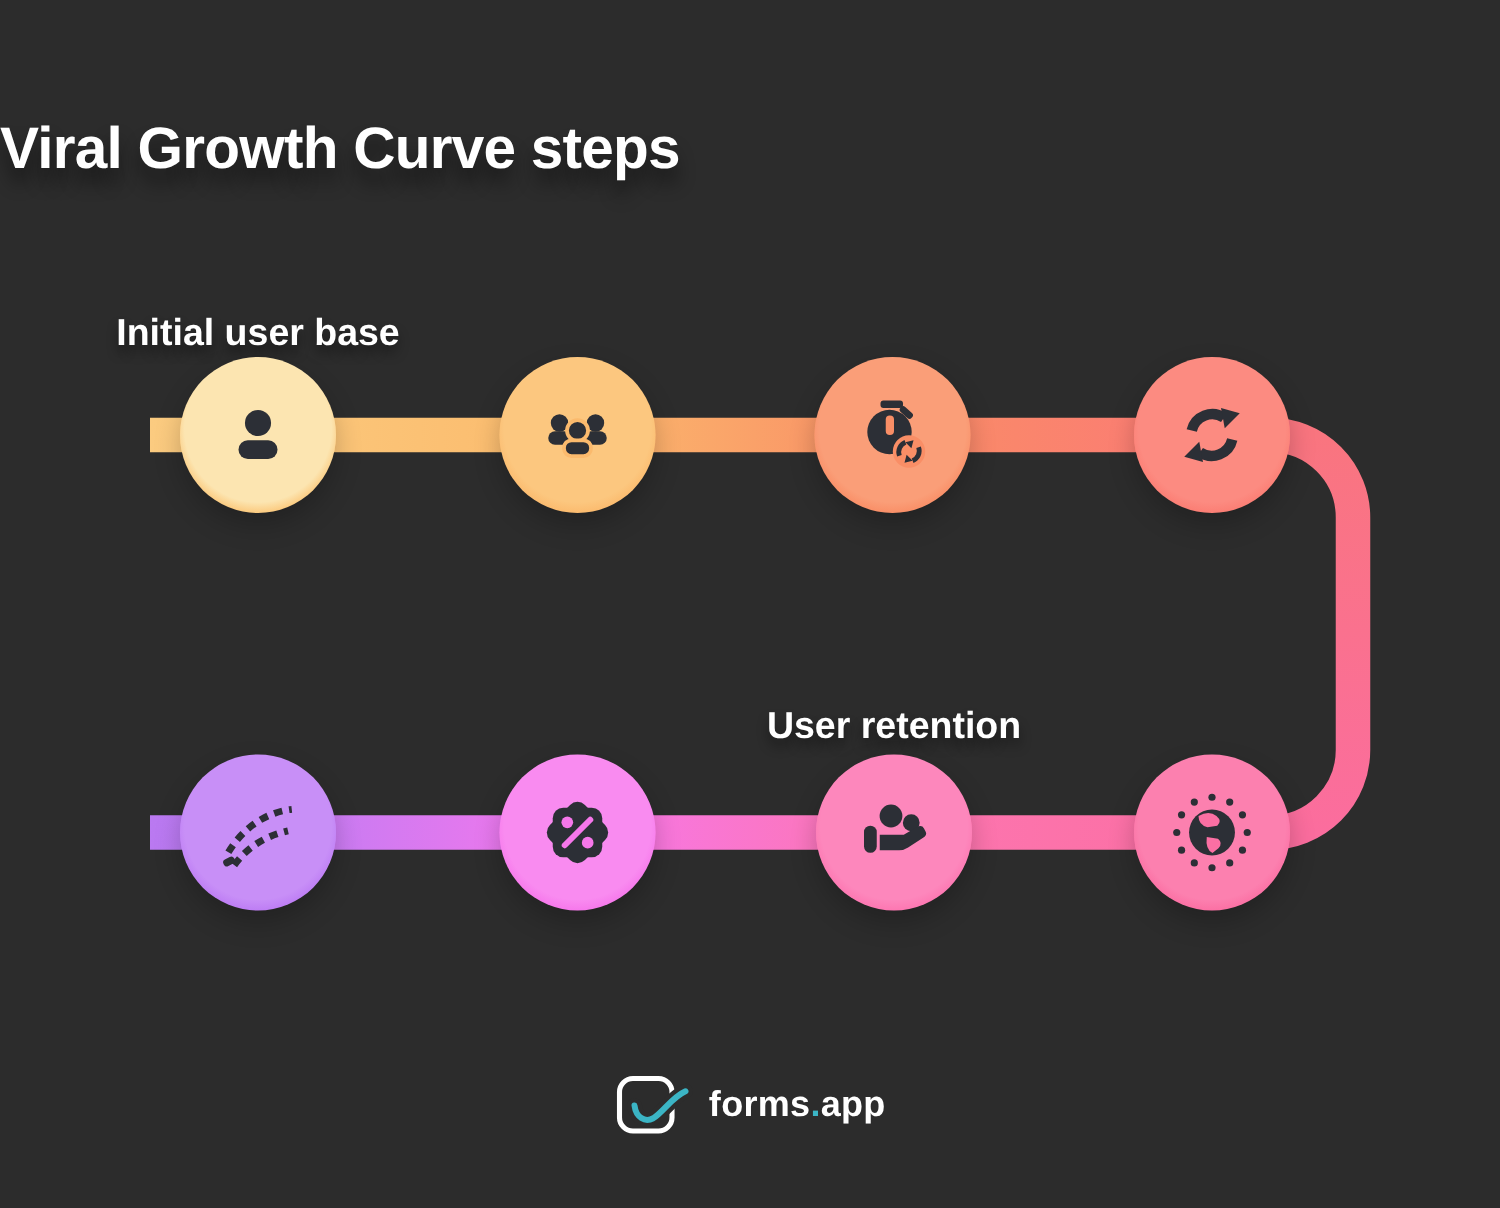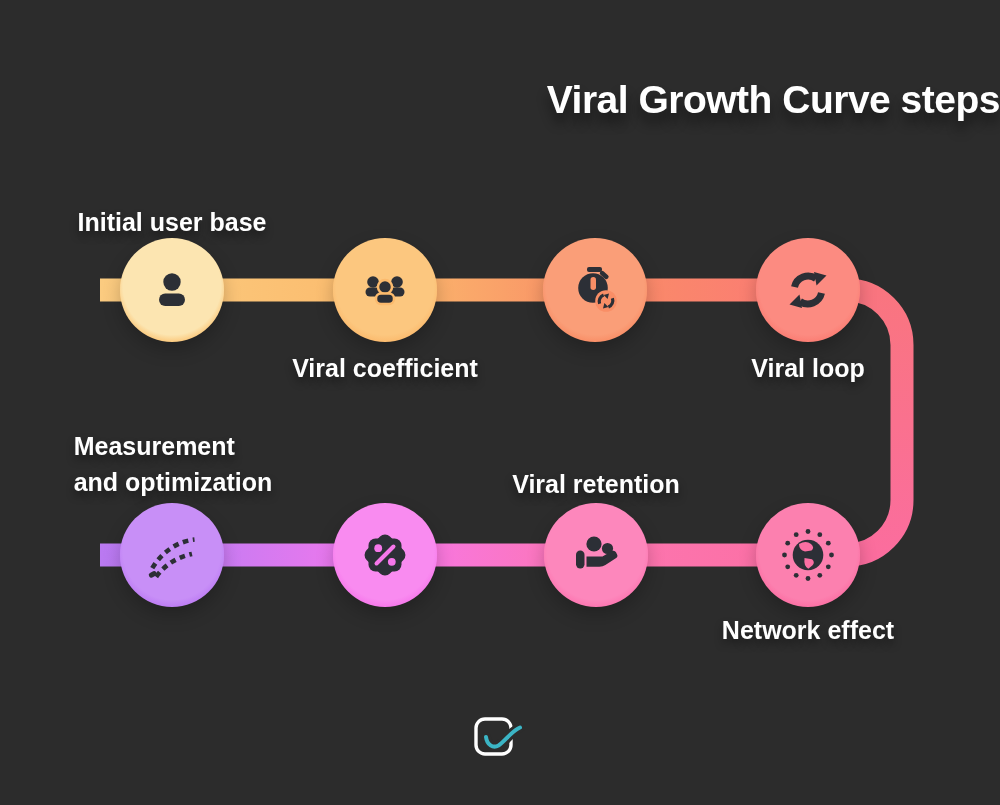--- a/index.html
+++ b/index.html
@@ -5,37 +5,37 @@
   html,body{margin:0;padding:0;}
   body{
     width:1000px;height:805px;
     background:var(--bg,#2c2c2c);
     font-family:"Liberation Sans",sans-serif;
     overflow:hidden;position:relative;
   }
   .canvas{position:absolute;inset:0;width:1000px;height:805px;}
   .title{
     position:absolute;left:0;top:78px;width:1000px;
-    text-align:right;margin:0;
+    text-align:left;margin:0;
     font-size:39px;font-weight:bold;letter-spacing:-0.5px;
     color:var(--text,#fff);
     text-shadow:0 10px 12px rgba(0,0,0,.45);
   }
   .flow-path{position:absolute;left:0;top:0;}
   .circle{
     position:absolute;width:104px;height:104px;border-radius:50%;
     background:radial-gradient(circle at 50% 46%, var(--inner) 0 64%, var(--c) 74%);
     display:flex;align-items:center;justify-content:center;
     box-shadow:0 8px 18px rgba(0,0,0,.22);
   }
   .circle svg{display:block;}
   .step-label{
     position:absolute;transform:translateX(-50%);
     color:var(--text,#fff);font-size:25px;font-weight:bold;
-    white-space:nowrap;text-align:left;line-height:36px;
+    white-space:nowrap;text-align:center;line-height:36px;
     text-shadow:0 5px 8px rgba(0,0,0,.4);
   }
   .logo{
     position:absolute;left:0;top:714px;width:1000px;
     display:flex;align-items:center;justify-content:center;gap:9px;
   }
   .logo-text{color:var(--text,#fff);font-size:24px;font-weight:bold;letter-spacing:.2px;}
   .logo-text .dot{color:var(--teal,#3bb5c5);}
 </style>
 </head>
@@ -67,28 +67,21 @@
           <stop offset="0.95" stop-color="#fb6fa3"></stop>
           <stop offset="1" stop-color="#fb6d9e"></stop>
         </linearGradient>
     </defs>
     <path d="M 100 290 H 847" stroke="url(#grad-top)" stroke-width="23" fill="none"></path>
     <path d="M 845 290 H 847 A 55 55 0 0 1 902 345 V 500 A 55 55 0 0 1 847 555 H 845" stroke="url(#grad-right)" stroke-width="23" fill="none"></path>
     <path d="M 847 555 H 100" stroke="url(#grad-bottom)" stroke-width="23" fill="none"></path>
   </svg>
 
   <div class="step-label" style="left:172px;top:204px">Initial user base</div>
-  <div class="step-label" style="left:385px;top:350px">Viral coefficient</div>
-  <div class="step-label" style="left:808px;top:350px">Viral loop</div>
-  <div class="step-label" style="left:173px;top:428px">
-    <span>Measurement</span><br>
-    <span>and optimization</span>
-  </div>
-  <div class="step-label" style="left:596px;top:466px">Viral retention</div>
-  <div class="step-label" style="left:808px;top:612px">Network effect</div>
+  <div class="step-label" style="left:596px;top:466px">User retention</div>
 
   <div class="circle" style="left: 120px; top: 238px; --c: #fbc87b; --inner: #fce5b1;">
     <svg width="56" height="56" viewBox="-28 -28 56 56">
       <circle cx="0" cy="-8" r="8.7" fill="var(--icon)"></circle>
       <rect x="-13" y="3.5" width="26" height="12.5" rx="6.2" fill="var(--icon)"></rect>
     </svg>
   </div>
 
   <div class="circle" style="left: 333px; top: 238px; --c: #fbba6d; --inner: #fcc77f;">
     <svg width="60" height="56" viewBox="-30 -28 60 56">
@@ -186,15 +179,16 @@
       </g>
     </svg>
   </div>
 
   <div class="logo">
     <svg width="54" height="46" viewBox="0 0 54 46">
       <rect x="3" y="5" width="35" height="35" rx="9" fill="none" stroke="#ffffff" stroke-width="3.4"></rect>
       <path d="M 13 23 C 14 31 20 34.5 25.5 31.5 C 32 27.5 38 17.5 47 13.5" fill="none" stroke="var(--bg)" stroke-width="10" stroke-linecap="round"></path>
       <path d="M 13 23 C 14 31 20 34.5 25.5 31.5 C 32 27.5 38 17.5 47 13.5" fill="none" stroke="var(--teal)" stroke-width="4" stroke-linecap="round"></path>
     </svg>
+    <div class="logo-text"><span>forms</span><span class="dot">.</span><span>app</span></div>
   </div>
 
 </div>
 
 </body></html>

